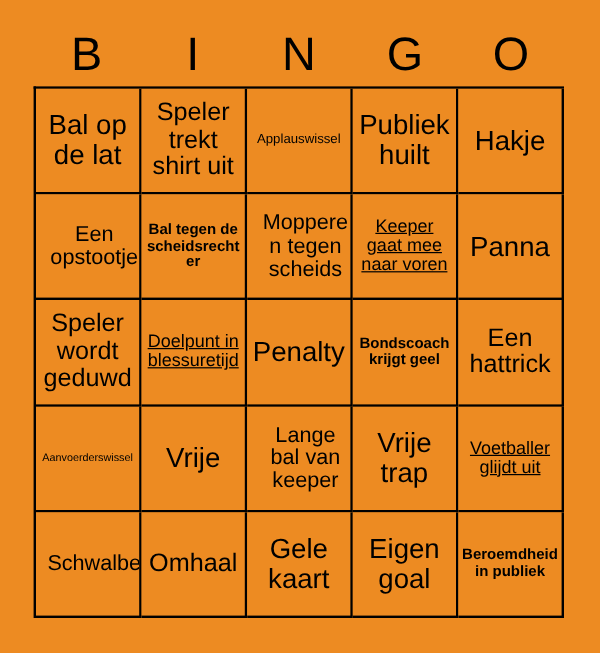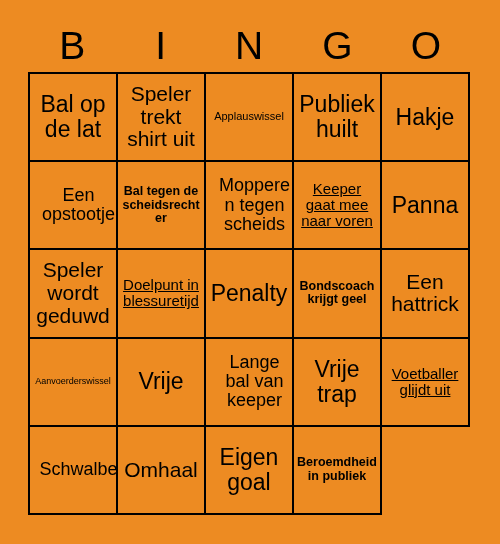--- a/index.html
+++ b/index.html
@@ -161,20 +161,23 @@
       <div class="bingo-cell">
         <span class="cell-text fs-sm">Voetballer glijdt uit</span>
       </div>
       <div class="bingo-cell">
         <span class="cell-text fs-md">Schwalbe</span>
       </div>
       <div class="bingo-cell">
         <span class="cell-text fs-lg">Omhaal</span>
       </div>
       <div class="bingo-cell">
+        <span class="cell-text fs-xl">Gele kaart</span>
+      </div>
+      <div class="bingo-cell">
         <span class="cell-text fs-xl">Eigen goal</span>
       </div>
       <div class="bingo-cell">
         <span class="cell-text fs-xs">Beroemdheid in publiek</span>
       </div>
     </div>
 
 </div>
 
 </body></html>

